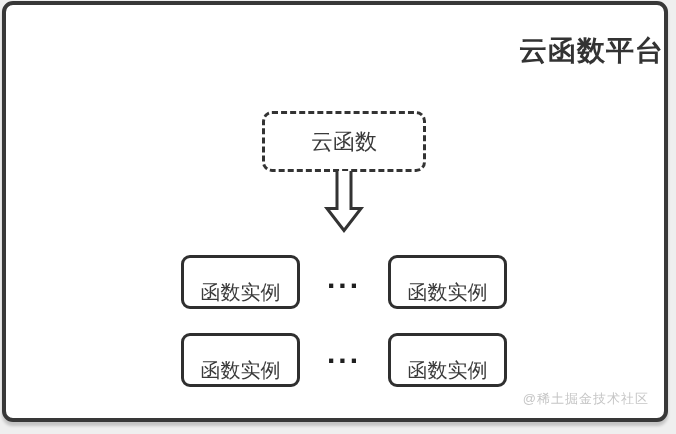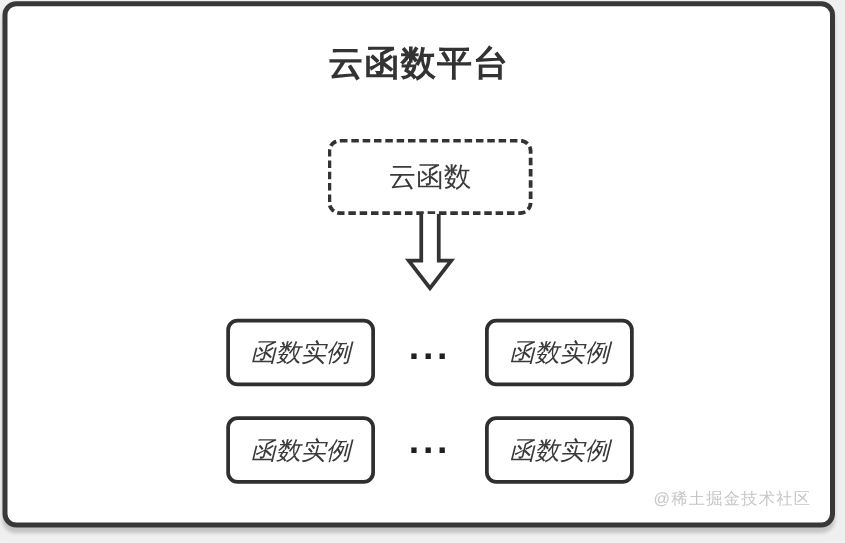--- a/index.html
+++ b/index.html
@@ -26,21 +26,21 @@
     border: 4px solid #383838;
     border-radius: 11px;
     box-shadow: 0 4px 3px rgba(0,0,0,0.18);
   }
   .title {
     position: absolute;
     left: 0;
     right: 0;
     top: 27px;
     margin: 0;
-    text-align: center;
+    text-align: right;
     font-size: 28px;
     font-weight: 700;
     color: #333333;
     letter-spacing: 1px;
   }
   .dashed-node {
     position: absolute;
     left: 256px;
     top: 106px;
     width: 164px;
@@ -66,23 +66,22 @@
   }
   .instance-node {
     position: absolute;
     width: 119px;
     height: 54px;
     box-sizing: border-box;
     border: 3px solid #2f2f2f;
     border-radius: 9px;
     background: #ffffff;
     display: flex;
-    align-items: center;
+    align-items: flex-end;
     justify-content: center;
-    font-style: italic;
   }
   .instance-node .label {
     font-size: 20px;
     color: #3a3a3a;
   }
   .r1 { top: 250px; }
   .r2 { top: 328px; }
   .colL { left: 175px; }
   .colR { left: 382px; }
   .ellipsis {

